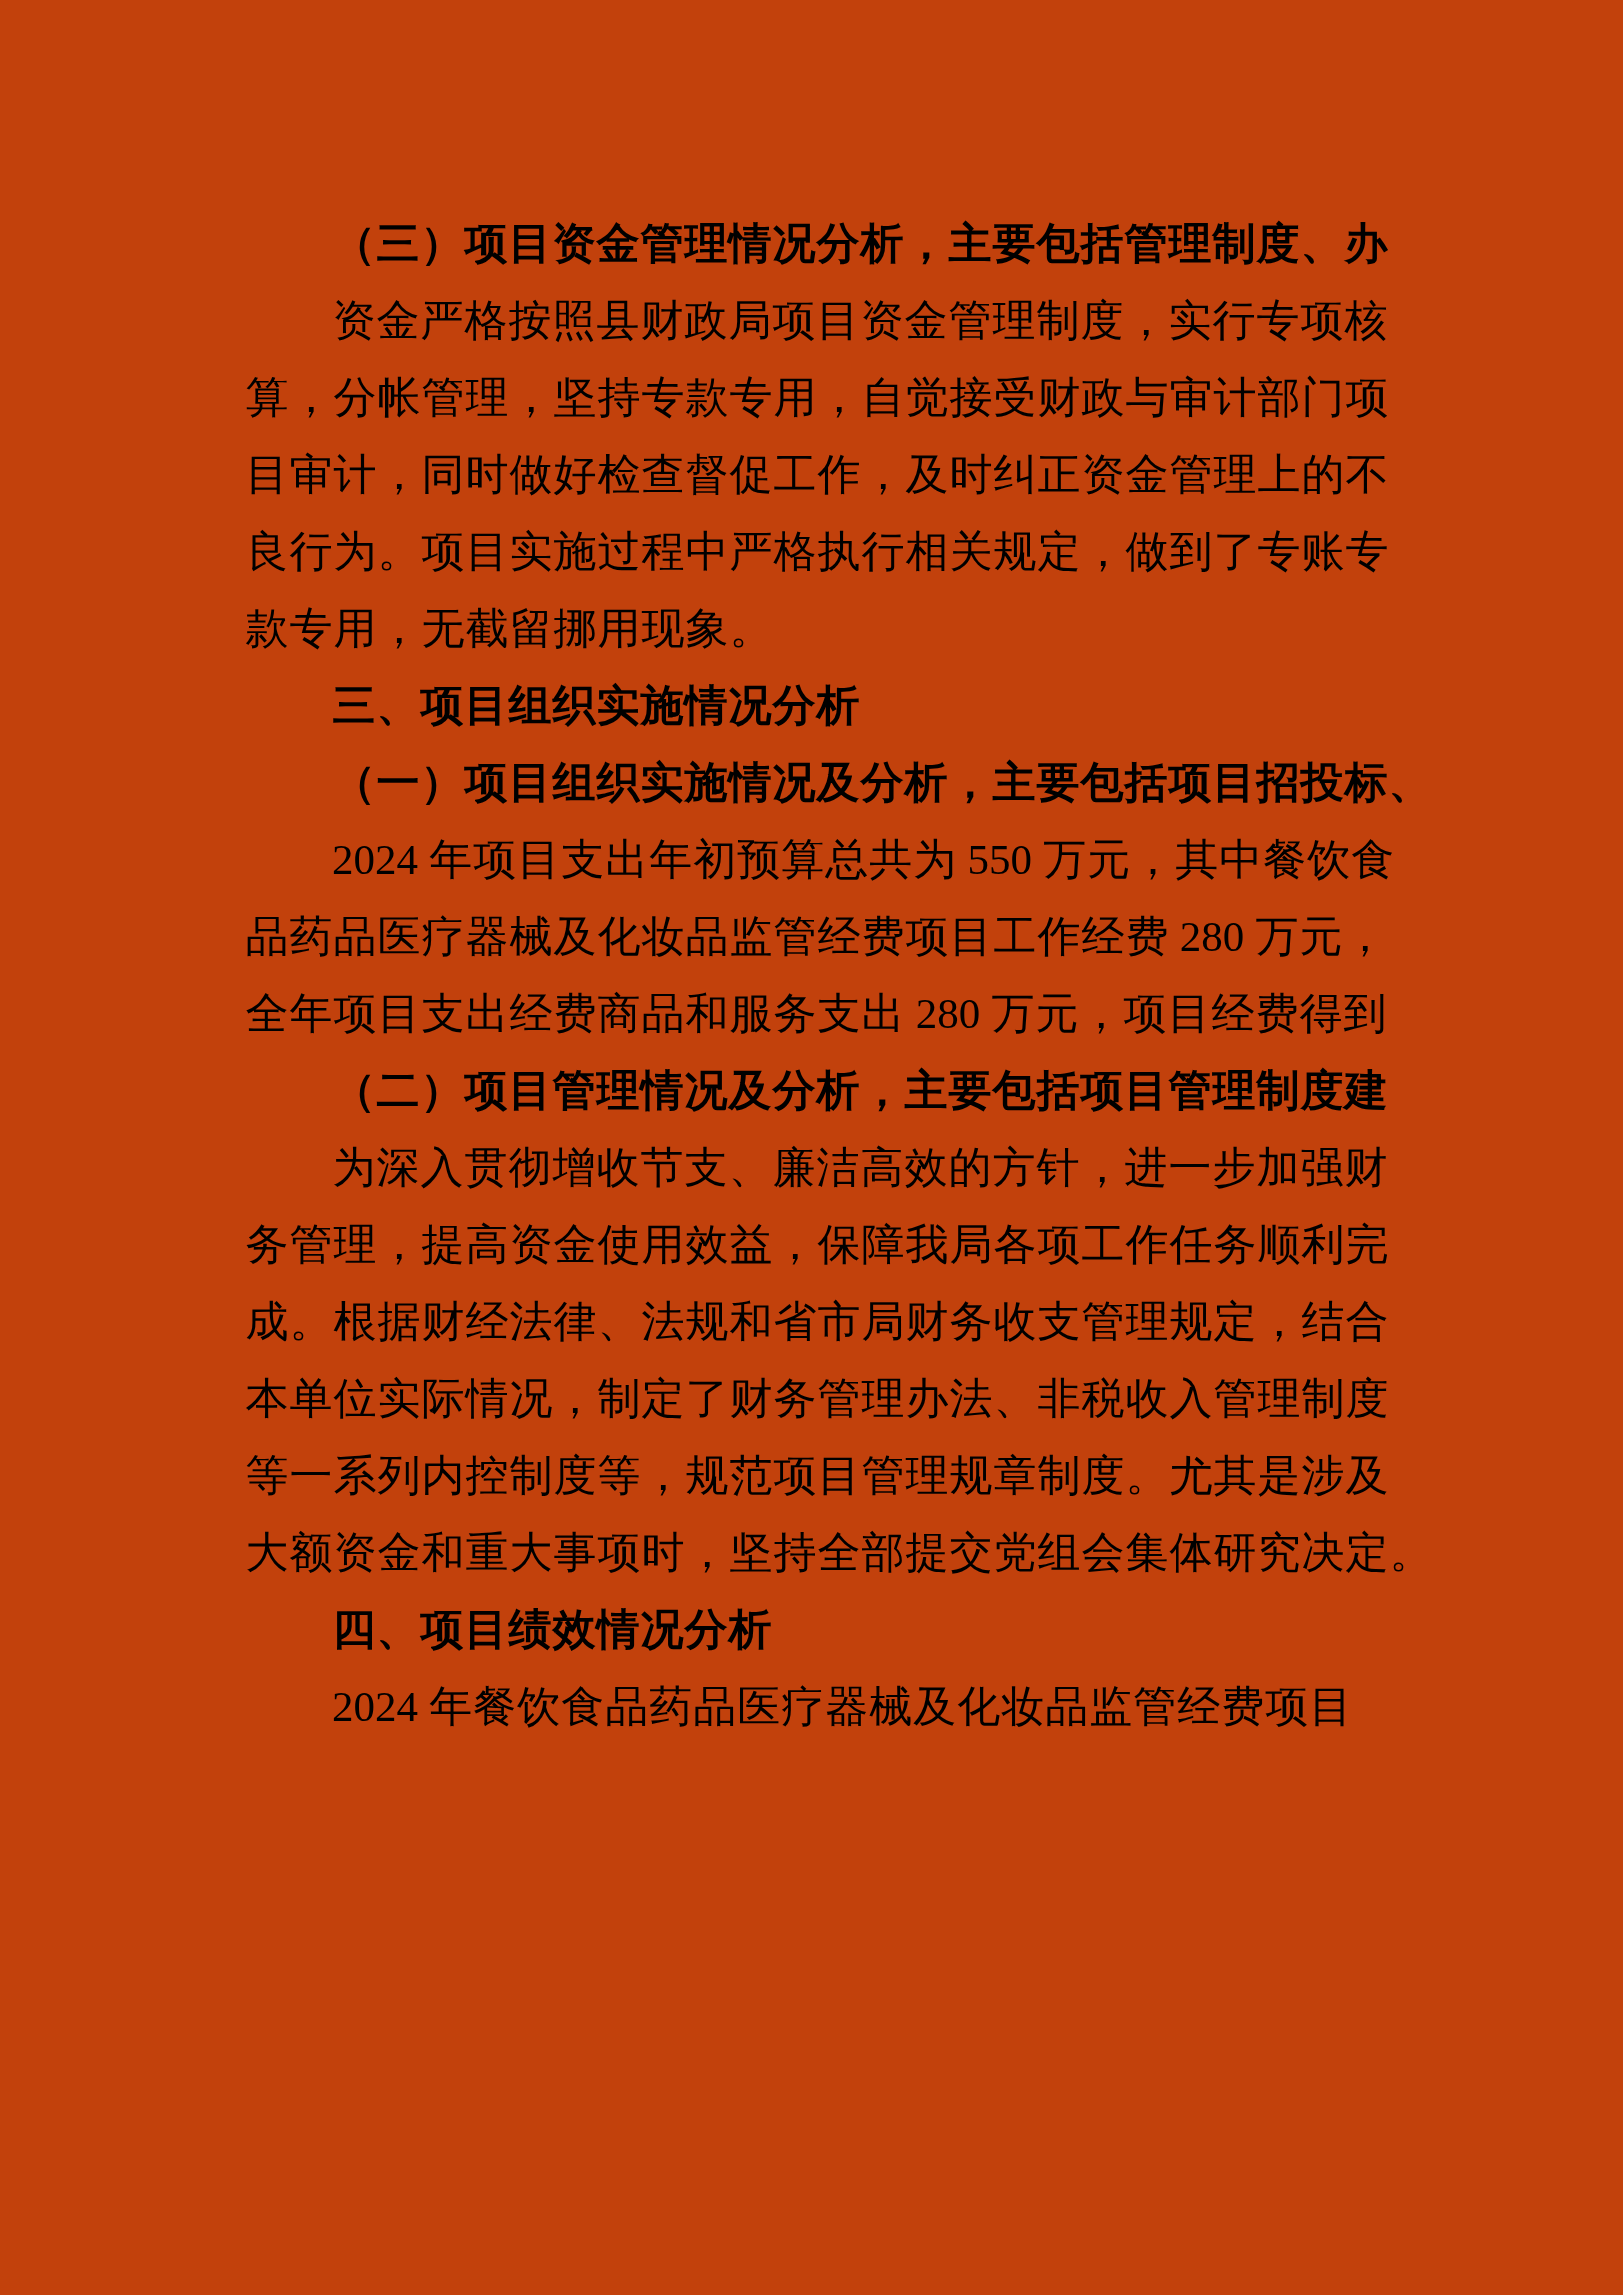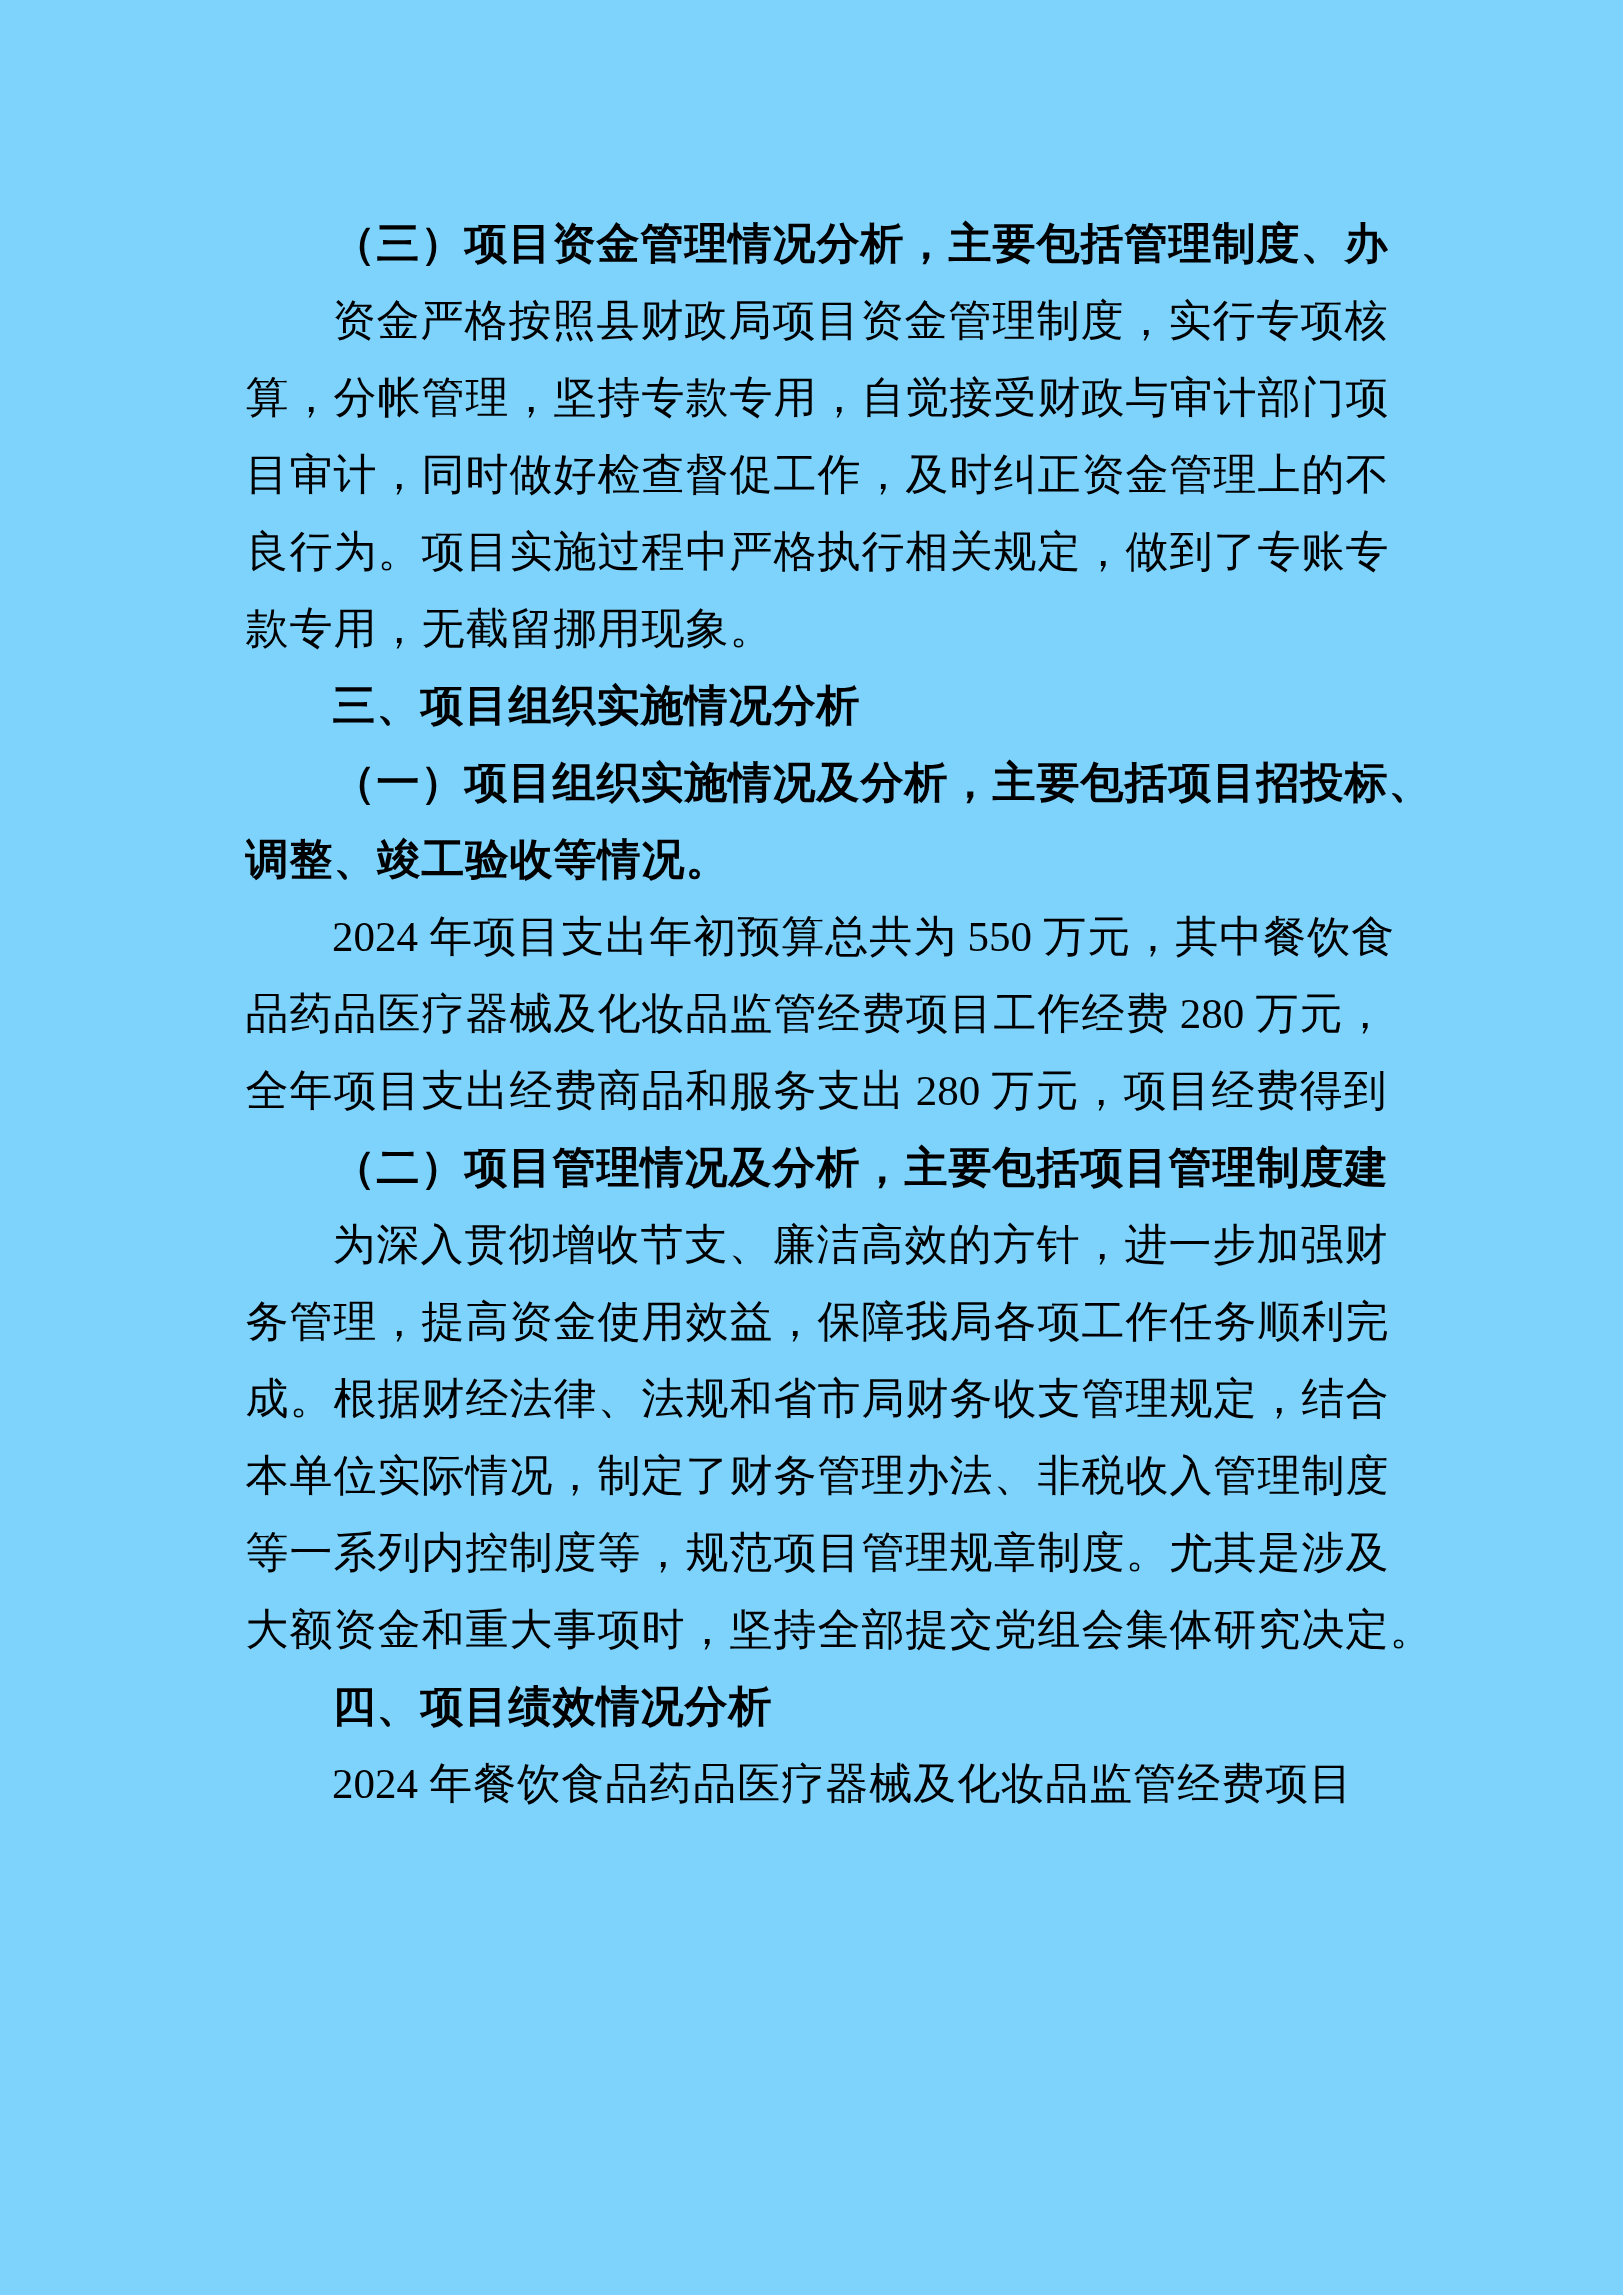--- a/index.html
+++ b/index.html
@@ -5,21 +5,21 @@
 <style>
   html, body {
     margin: 0;
     padding: 0;
     background: #ffffff;
   }
   .page {
     position: relative;
     width: 1623px;
     height: 2295px;
-    background: #7dd3fc;
+    background: #c2410c;
     color: #000000;
     overflow: hidden;
     font-family: "Liberation Serif", serif;
   }
   .content {
     position: absolute;
     left: 245px;
     top: 205px;
     width: 1132px;
   }
@@ -62,21 +62,20 @@
 
     <div class="line grid indent"><span class="c">资</span><span class="c">金</span><span class="c">严</span><span class="c">格</span><span class="c">按</span><span class="c">照</span><span class="c">县</span><span class="c">财</span><span class="c">政</span><span class="c">局</span><span class="c">项</span><span class="c">目</span><span class="c">资</span><span class="c">金</span><span class="c">管</span><span class="c">理</span><span class="c">制</span><span class="c">度</span><span class="c">，</span><span class="c">实</span><span class="c">行</span><span class="c">专</span><span class="c">项</span><span class="c">核</span></div>
     <div class="line grid"><span class="c">算</span><span class="c">，</span><span class="c">分</span><span class="c">帐</span><span class="c">管</span><span class="c">理</span><span class="c">，</span><span class="c">坚</span><span class="c">持</span><span class="c">专</span><span class="c">款</span><span class="c">专</span><span class="c">用</span><span class="c">，</span><span class="c">自</span><span class="c">觉</span><span class="c">接</span><span class="c">受</span><span class="c">财</span><span class="c">政</span><span class="c">与</span><span class="c">审</span><span class="c">计</span><span class="c">部</span><span class="c">门</span><span class="c">项</span></div>
     <div class="line grid"><span class="c">目</span><span class="c">审</span><span class="c">计</span><span class="c">，</span><span class="c">同</span><span class="c">时</span><span class="c">做</span><span class="c">好</span><span class="c">检</span><span class="c">查</span><span class="c">督</span><span class="c">促</span><span class="c">工</span><span class="c">作</span><span class="c">，</span><span class="c">及</span><span class="c">时</span><span class="c">纠</span><span class="c">正</span><span class="c">资</span><span class="c">金</span><span class="c">管</span><span class="c">理</span><span class="c">上</span><span class="c">的</span><span class="c">不</span></div>
     <div class="line grid"><span class="c">良</span><span class="c">行</span><span class="c">为</span><span class="c">。</span><span class="c">项</span><span class="c">目</span><span class="c">实</span><span class="c">施</span><span class="c">过</span><span class="c">程</span><span class="c">中</span><span class="c">严</span><span class="c">格</span><span class="c">执</span><span class="c">行</span><span class="c">相</span><span class="c">关</span><span class="c">规</span><span class="c">定</span><span class="c">，</span><span class="c">做</span><span class="c">到</span><span class="c">了</span><span class="c">专</span><span class="c">账</span><span class="c">专</span></div>
     <div class="line grid"><span class="c">款</span><span class="c">专</span><span class="c">用</span><span class="c">，</span><span class="c">无</span><span class="c">截</span><span class="c">留</span><span class="c">挪</span><span class="c">用</span><span class="c">现</span><span class="c">象</span><span class="c">。</span></div>
 
     <div class="line grid heading-hei indent"><span class="c">三</span><span class="c">、</span><span class="c">项</span><span class="c">目</span><span class="c">组</span><span class="c">织</span><span class="c">实</span><span class="c">施</span><span class="c">情</span><span class="c">况</span><span class="c">分</span><span class="c">析</span></div>
 
     <div class="line grid heading-bold indent"><span class="c">（</span><span class="c">一</span><span class="c">）</span><span class="c">项</span><span class="c">目</span><span class="c">组</span><span class="c">织</span><span class="c">实</span><span class="c">施</span><span class="c">情</span><span class="c">况</span><span class="c">及</span><span class="c">分</span><span class="c">析</span><span class="c">，</span><span class="c">主</span><span class="c">要</span><span class="c">包</span><span class="c">括</span><span class="c">项</span><span class="c">目</span><span class="c">招</span><span class="c">投</span><span class="c">标</span><span class="c">、</span></div>
-    <div class="line grid heading-bold"><span class="c">调</span><span class="c">整</span><span class="c">、</span><span class="c">竣</span><span class="c">工</span><span class="c">验</span><span class="c">收</span><span class="c">等</span><span class="c">情</span><span class="c">况</span><span class="c">。</span></div>
 
     <div class="line grid indent"><span class="l">2024 </span><span class="c">年</span><span class="c">项</span><span class="c">目</span><span class="c">支</span><span class="c">出</span><span class="c">年</span><span class="c">初</span><span class="c">预</span><span class="c">算</span><span class="c">总</span><span class="c">共</span><span class="c">为</span><span class="l"> 550 </span><span class="c">万</span><span class="c">元</span><span class="c">，</span><span class="c">其</span><span class="c">中</span><span class="c">餐</span><span class="c">饮</span><span class="c">食</span></div>
     <div class="line grid"><span class="c">品</span><span class="c">药</span><span class="c">品</span><span class="c">医</span><span class="c">疗</span><span class="c">器</span><span class="c">械</span><span class="c">及</span><span class="c">化</span><span class="c">妆</span><span class="c">品</span><span class="c">监</span><span class="c">管</span><span class="c">经</span><span class="c">费</span><span class="c">项</span><span class="c">目</span><span class="c">工</span><span class="c">作</span><span class="c">经</span><span class="c">费</span><span class="l"> 280 </span><span class="c">万</span><span class="c">元</span><span class="c">，</span></div>
     <div class="line grid"><span class="c">全</span><span class="c">年</span><span class="c">项</span><span class="c">目</span><span class="c">支</span><span class="c">出</span><span class="c">经</span><span class="c">费</span><span class="c">商</span><span class="c">品</span><span class="c">和</span><span class="c">服</span><span class="c">务</span><span class="c">支</span><span class="c">出</span><span class="l"> 280 </span><span class="c">万</span><span class="c">元</span><span class="c">，</span><span class="c">项</span><span class="c">目</span><span class="c">经</span><span class="c">费</span><span class="c">得</span><span class="c">到</span></div>
 
     <div class="line grid heading-bold indent"><span class="c">（</span><span class="c">二</span><span class="c">）</span><span class="c">项</span><span class="c">目</span><span class="c">管</span><span class="c">理</span><span class="c">情</span><span class="c">况</span><span class="c">及</span><span class="c">分</span><span class="c">析</span><span class="c">，</span><span class="c">主</span><span class="c">要</span><span class="c">包</span><span class="c">括</span><span class="c">项</span><span class="c">目</span><span class="c">管</span><span class="c">理</span><span class="c">制</span><span class="c">度</span><span class="c">建</span></div>
 
     <div class="line grid indent"><span class="c">为</span><span class="c">深</span><span class="c">入</span><span class="c">贯</span><span class="c">彻</span><span class="c">增</span><span class="c">收</span><span class="c">节</span><span class="c">支</span><span class="c">、</span><span class="c">廉</span><span class="c">洁</span><span class="c">高</span><span class="c">效</span><span class="c">的</span><span class="c">方</span><span class="c">针</span><span class="c">，</span><span class="c">进</span><span class="c">一</span><span class="c">步</span><span class="c">加</span><span class="c">强</span><span class="c">财</span></div>
     <div class="line grid"><span class="c">务</span><span class="c">管</span><span class="c">理</span><span class="c">，</span><span class="c">提</span><span class="c">高</span><span class="c">资</span><span class="c">金</span><span class="c">使</span><span class="c">用</span><span class="c">效</span><span class="c">益</span><span class="c">，</span><span class="c">保</span><span class="c">障</span><span class="c">我</span><span class="c">局</span><span class="c">各</span><span class="c">项</span><span class="c">工</span><span class="c">作</span><span class="c">任</span><span class="c">务</span><span class="c">顺</span><span class="c">利</span><span class="c">完</span></div>
     <div class="line grid"><span class="c">成</span><span class="c">。</span><span class="c">根</span><span class="c">据</span><span class="c">财</span><span class="c">经</span><span class="c">法</span><span class="c">律</span><span class="c">、</span><span class="c">法</span><span class="c">规</span><span class="c">和</span><span class="c">省</span><span class="c">市</span><span class="c">局</span><span class="c">财</span><span class="c">务</span><span class="c">收</span><span class="c">支</span><span class="c">管</span><span class="c">理</span><span class="c">规</span><span class="c">定</span><span class="c">，</span><span class="c">结</span><span class="c">合</span></div>

